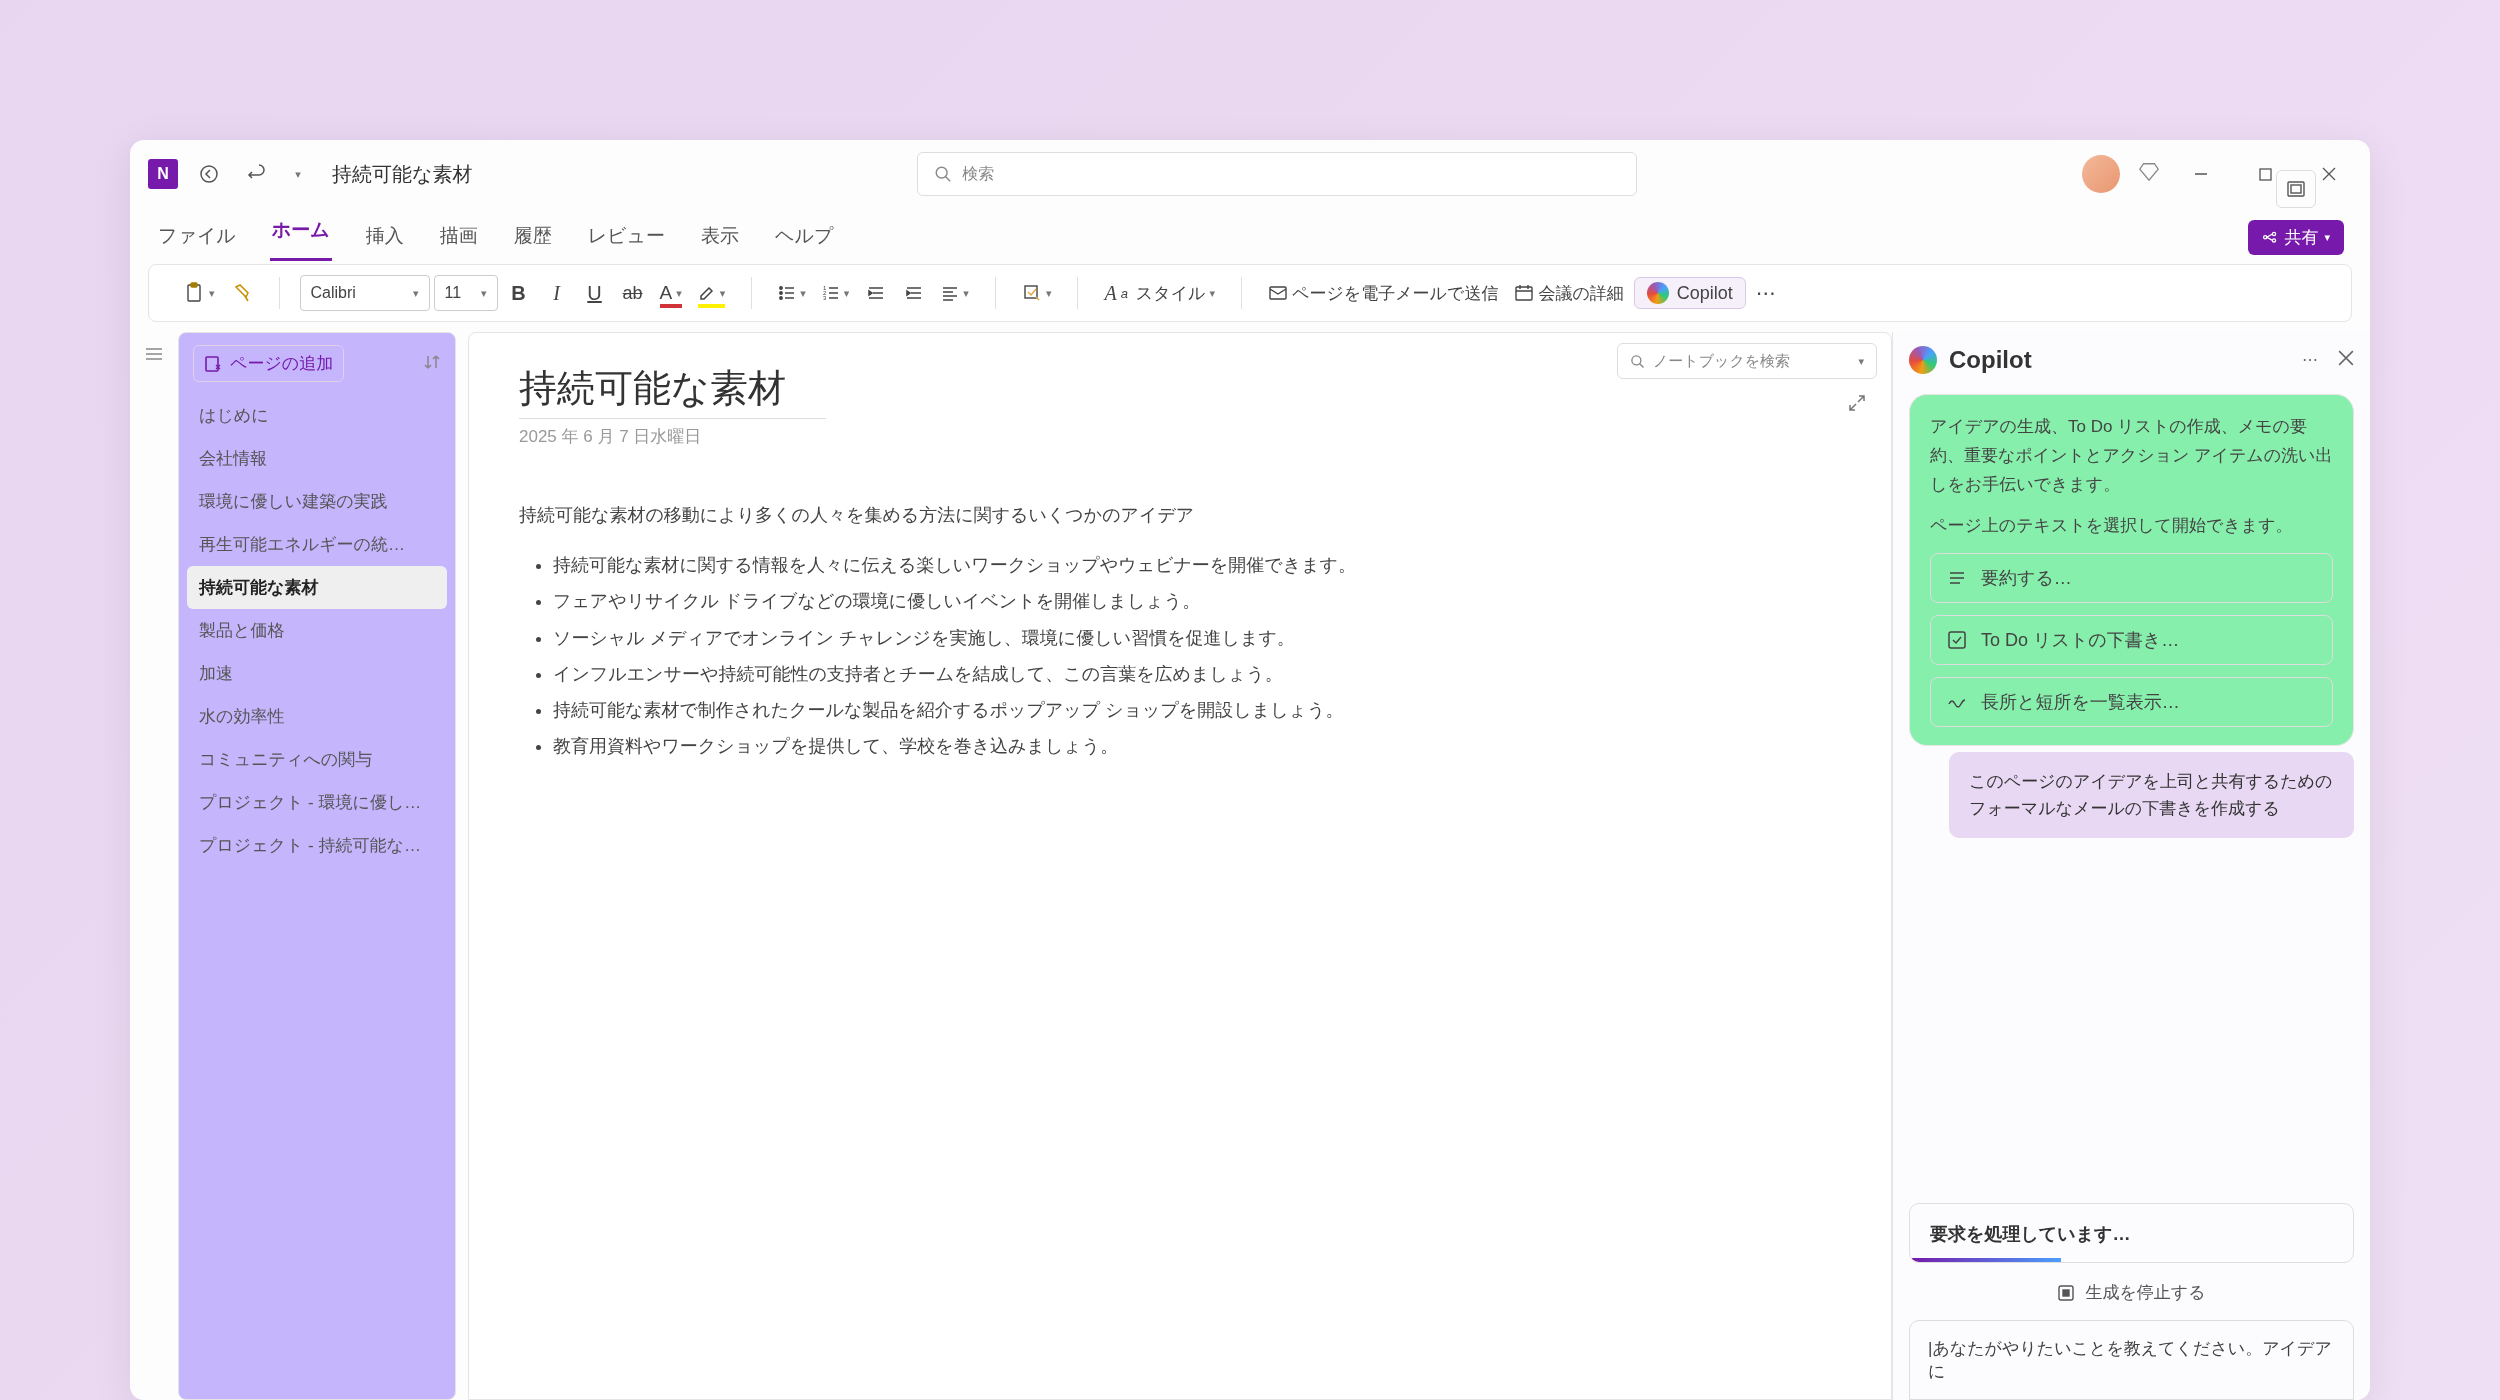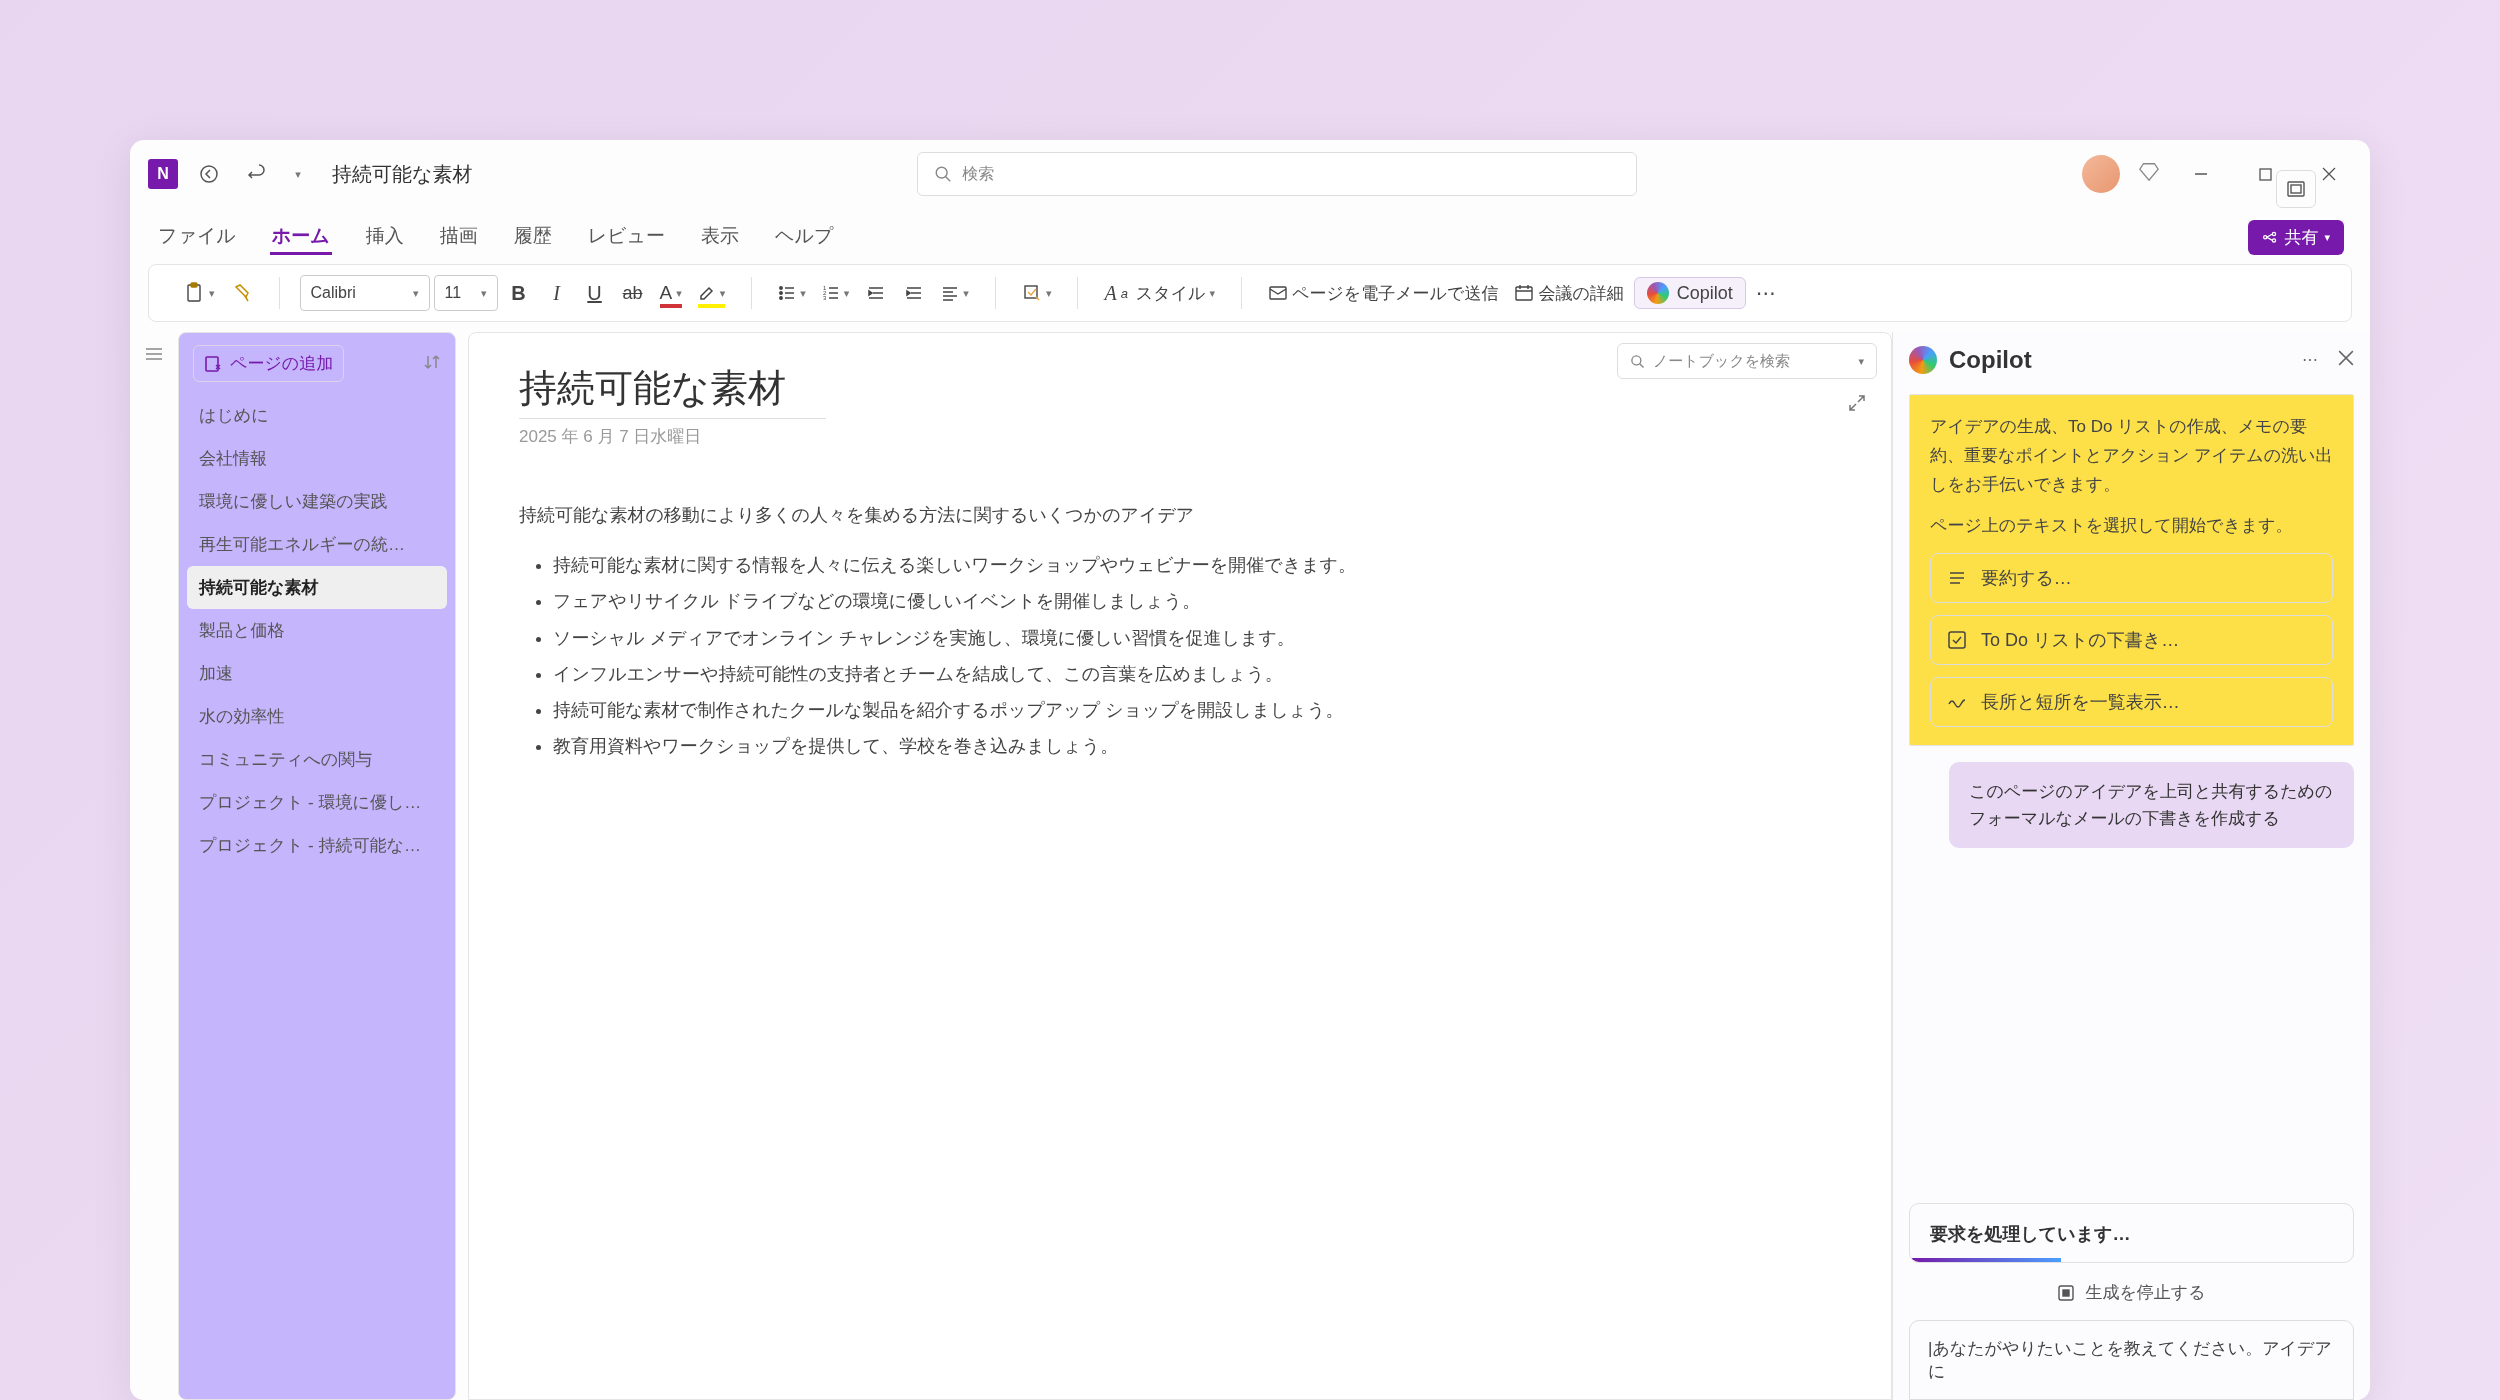--- a/index.html
+++ b/index.html
@@ -10,21 +10,21 @@
 .tb-btn { width: 34px; height: 34px; display: flex; align-items: center; justify-content: center; color: #555; border-radius: 4px; cursor: pointer; }
 .doc-title { font-size: 20px; color: #333; margin-left: 10px; }
 .search-box { margin-left: auto; margin-right: auto; width: 720px; height: 44px; border: 1px solid #ddd; border-radius: 6px; display: flex; align-items: center; padding: 0 16px; color: #888; gap: 10px; background: #fff; }
 .search-box svg { flex-shrink: 0; }
 .title-right { display: flex; align-items: center; gap: 18px; }
 .avatar { width: 38px; height: 38px; border-radius: 50%; background: linear-gradient(135deg,#f4b89a,#e89770); }
 .diamond { color: #888; }
 .win-btn { width: 46px; height: 40px; display: flex; align-items: center; justify-content: center; color: #555; }
 .tabs-row { display: flex; align-items: center; height: 56px; padding: 0 26px; gap: 32px; border-bottom: 1px solid transparent; }
 .tab { font-size: 19px; color: #555; padding: 6px 2px; cursor: pointer; }
-.tab.active { color: #7719aa; border-bottom: 3px solid #7719aa; padding-bottom: 3px; font-weight: 600; }
+.tab.active { color: #7719aa; border-bottom: 3px solid #7719aa; padding-bottom: 15px; font-weight: 600; }
 .tabs-right { margin-left: auto; display: flex; align-items: center; gap: 12px; flex-direction: column; }
 .share-btn { background: #7719aa; color: white; border-radius: 6px; padding: 6px 14px; display: flex; align-items: center; gap: 6px; font-size: 17px; }
 .icon-btn-sq { width: 40px; height: 38px; border: 1px solid #ddd; border-radius: 6px; display: flex; align-items: center; justify-content: center; color: #555; }
 .ribbon { display: flex; align-items: center; height: 58px; padding: 0 18px; border: 1px solid #e5e5e5; border-radius: 8px; margin: 0 18px 10px; gap: 6px; background: #fff; }
 .rb-group { display: flex; align-items: center; gap: 4px; padding: 0 10px; }
 .rb-sep { width: 1px; height: 32px; background: #e0e0e0; margin: 0 4px; }
 .rb-btn { height: 38px; min-width: 34px; display: flex; align-items: center; justify-content: center; padding: 0 6px; border-radius: 4px; cursor: pointer; color: #444; font-size: 17px; gap: 4px; }
 .rb-select { height: 36px; border: 1px solid #ccc; border-radius: 4px; padding: 0 10px; font-size: 16px; display: flex; align-items: center; gap: 8px; color: #444; background: #fff; }
 .font-color { position: relative; }
 .font-color .bar { position: absolute; bottom: 4px; left: 6px; right: 6px; height: 4px; background: #d13438; }
@@ -46,21 +46,21 @@
 .expand-ic { position: absolute; top: 60px; right: 24px; color: #777; }
 .page-title { font-size: 38px; color: #333; font-weight: 400; margin-bottom: 6px; border-bottom: 1px solid #ddd; display: inline-block; padding-bottom: 4px; padding-right: 40px; }
 .page-date { color: #999; font-size: 17px; margin-bottom: 50px; }
 .page-body { color: #444; font-size: 18px; line-height: 1.9; max-width: 860px; }
 .page-body ul { margin-top: 16px; padding-left: 34px; }
 .page-body li { margin-bottom: 2px; }
 .copilot-pane { width: 478px; border-left: 1px solid #e5e5e5; display: flex; flex-direction: column; padding: 14px 16px 0; background: #fcfbfd; }
 .cp-head { display: flex; align-items: center; gap: 12px; margin-bottom: 20px; }
 .cp-title { font-size: 24px; font-weight: 700; color: #333; }
 .cp-head-right { margin-left: auto; display: flex; gap: 18px; color: #666; }
-.cp-card { background: #fde047; border: 1px solid #e5e5e5; border-radius: 2px; padding: 18px 20px; margin-bottom: 16px; }
+.cp-card { background: #86efac; border: 1px solid #e5e5e5; border-radius: 18px; padding: 18px 20px; margin-bottom: 6px; }
 .cp-intro { font-size: 17px; color: #444; line-height: 1.7; }
 .cp-hint { font-size: 17px; color: #444; margin: 14px 0 16px; }
 .cp-sugg { border: 1px solid #ddd; border-radius: 8px; padding: 12px 16px; margin-bottom: 12px; display: flex; align-items: center; gap: 14px; font-size: 18px; color: #444; cursor: pointer; }
 .cp-sugg svg { flex-shrink: 0; }
 .cp-bubble { background: #e8d8f3; border-radius: 10px; padding: 16px 20px; margin-left: 40px; font-size: 17px; color: #333; line-height: 1.6; margin-bottom: auto; }
 .cp-processing { border: 1px solid #e0e0e0; border-radius: 10px; padding: 18px 20px 16px; font-size: 18px; font-weight: 700; color: #333; margin-bottom: 12px; position: relative; overflow: hidden; }
 .cp-progress { position: absolute; bottom: 0; left: 0; height: 4px; width: 34%; background: linear-gradient(90deg,#7719aa,#4a9eff); }
 .cp-stop { display: flex; align-items: center; justify-content: center; gap: 10px; color: #555; font-size: 17px; padding: 6px 0 16px; }
 .cp-input { border: 1px solid #ddd; border-radius: 10px 10px 0 0; padding: 16px 18px; font-size: 17px; color: #404040; }
 .chev-d { font-size: 11px; color: #777; }

